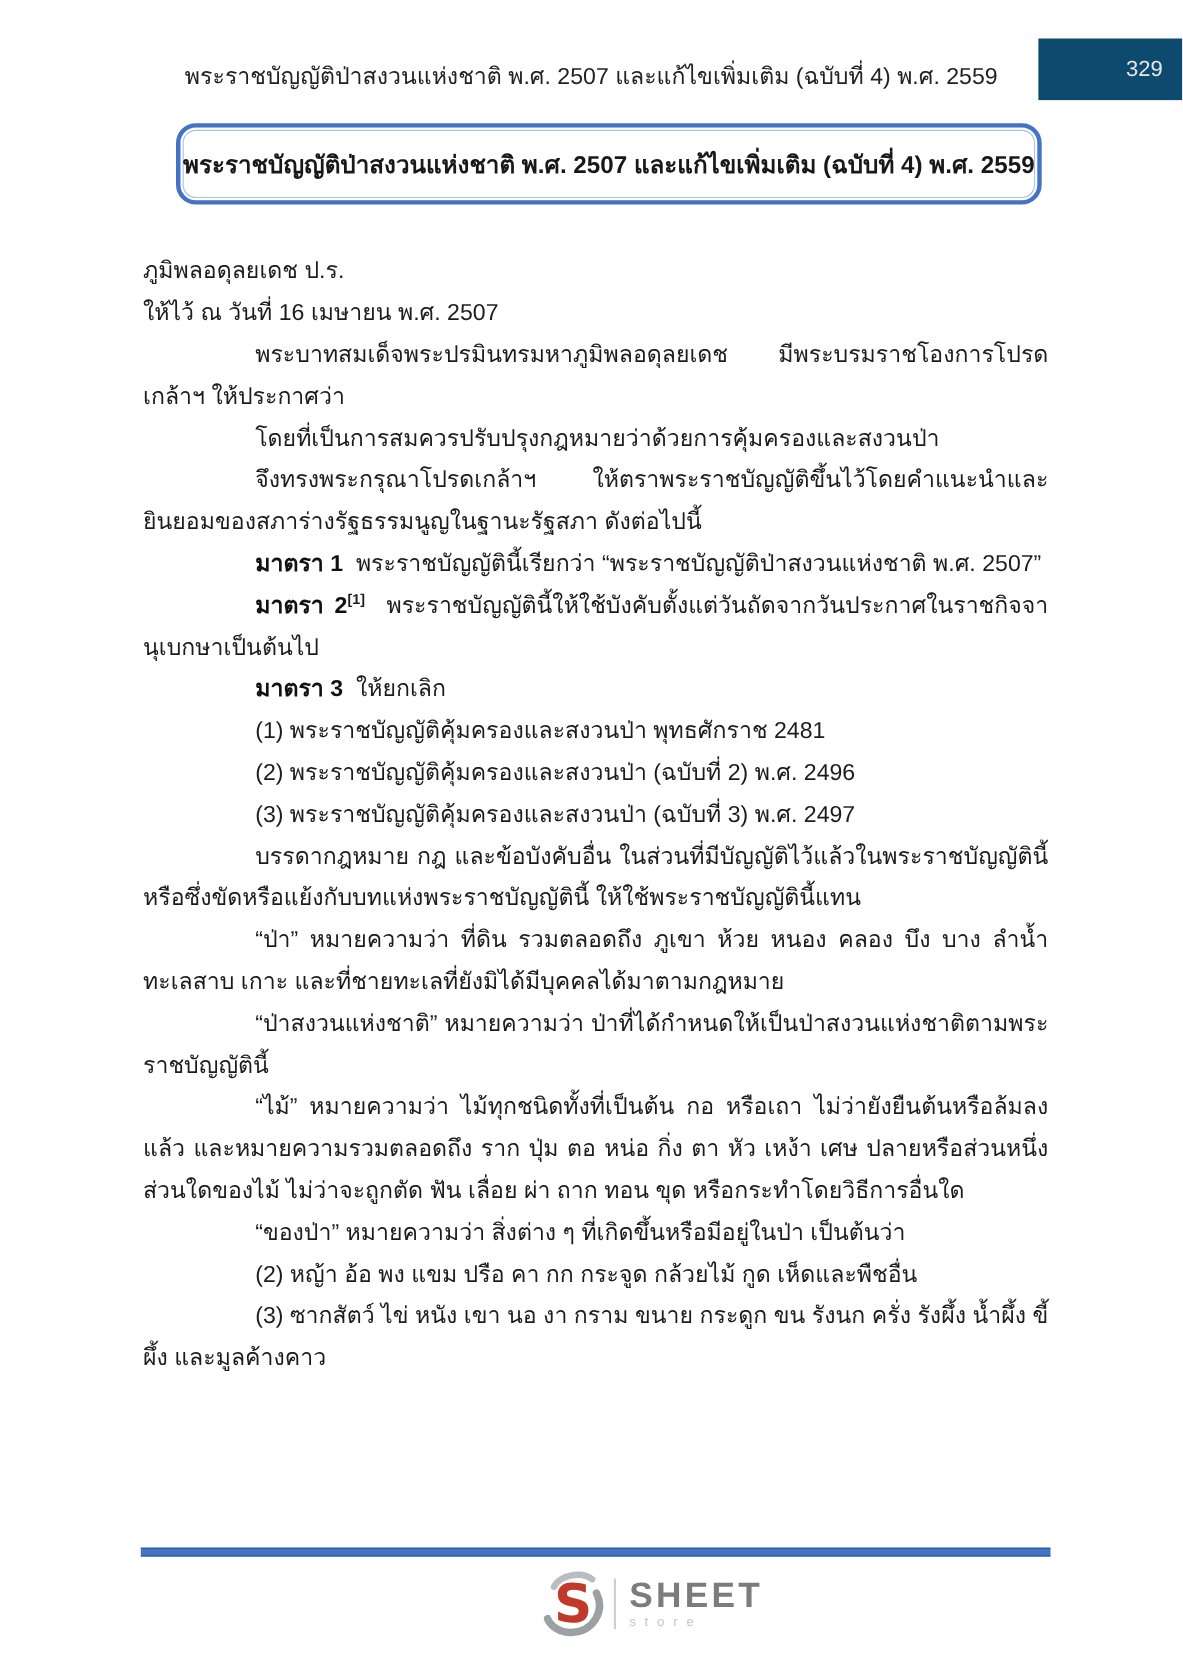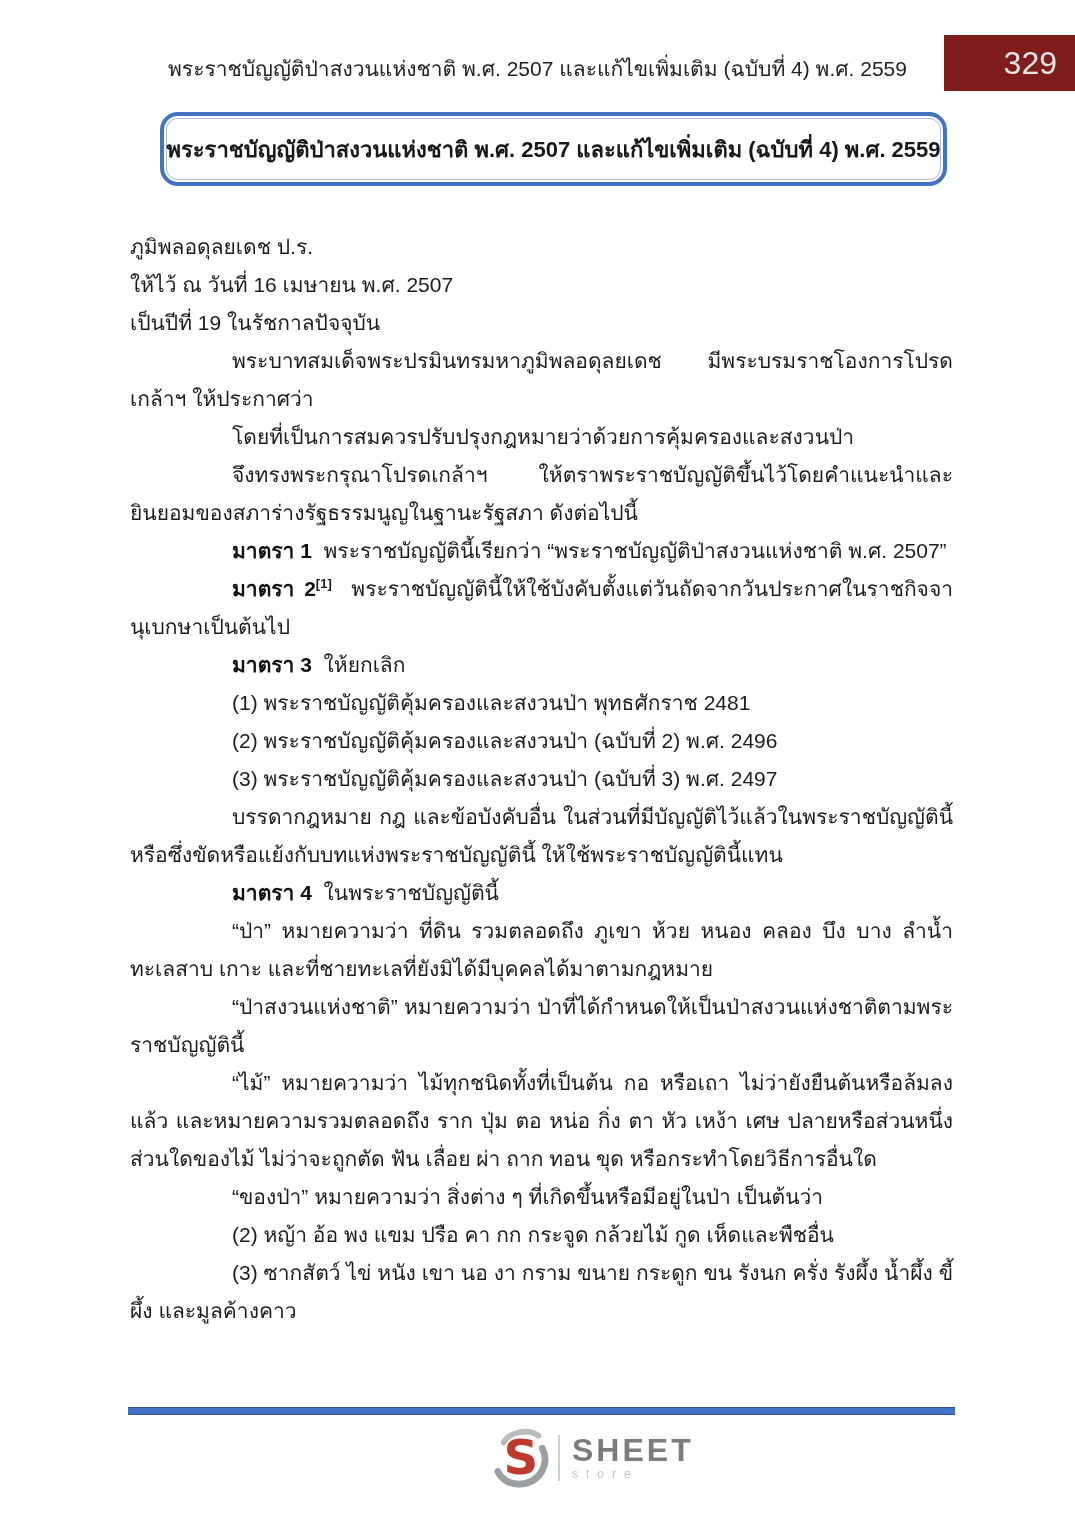--- a/index.html
+++ b/index.html
@@ -21,28 +21,28 @@
     font-size: 21px;
     color: #222;
     white-space: nowrap;
   }
   .page-num-box {
     position: absolute;
     top: 35px;
     right: 0;
     width: 131px;
     height: 56px;
-    background: #7f1d1d;
+    background: #0c4a6e;
     color: #e6e6e6;
     display: flex;
     align-items: center;
     justify-content: flex-end;
     padding-right: 18px;
     box-sizing: border-box;
-    font-size: 32px;
+    font-size: 20px;
   }
   .title-box {
     position: absolute;
     top: 112px;
     left: 160px;
     width: 787px;
     height: 74px;
     box-sizing: border-box;
     border: 4px solid #4472C4;
     border-radius: 18px;
@@ -122,39 +122,37 @@
     <span>329</span>
   </div>
 
   <div class="title-box">
     <span>พระราชบัญญัติป่าสงวนแห่งชาติ พ.ศ. 2507 และแก้ไขเพิ่มเติม (ฉบับที่ 4) พ.ศ. 2559</span>
   </div>
 
   <div class="content">
     <p class="center">ภูมิพลอดุลยเดช ป.ร.</p>
     <p class="center">ให้ไว้ ณ วันที่ 16 เมษายน พ.ศ. 2507</p>
-    <p class="center">เป็นปีที่ 19 ในรัชกาลปัจจุบัน</p>
 
     <p class="para"><span>พระบาทสมเด็จพระปรมินทรมหาภูมิพลอดุลยเดช&nbsp; มีพระบรมราชโองการโปรดเกล้าฯ ให้ประกาศว่า</span></p>
     <p class="para"><span>โดยที่เป็นการสมควรปรับปรุงกฎหมายว่าด้วยการคุ้มครองและสงวนป่า</span></p>
     <p class="para"><span>จึงทรงพระกรุณาโปรดเกล้าฯ ให้ตราพระราชบัญญัติขึ้นไว้โดยคำแนะนำและยินยอมของสภาร่างรัฐธรรมนูญในฐานะรัฐสภา ดังต่อไปนี้</span></p>
 
     <p class="para"><span class="bold">มาตรา 1</span><span>&nbsp; พระราชบัญญัตินี้เรียกว่า “พระราชบัญญัติป่าสงวนแห่งชาติ พ.ศ. 2507”</span></p>
 
     <p class="para"><span class="bold">มาตรา 2</span><sup class="ref">[1]</sup><span>&nbsp; พระราชบัญญัตินี้ให้ใช้บังคับตั้งแต่วันถัดจากวันประกาศในราชกิจจานุเบกษาเป็นต้นไป</span></p>
 
     <p class="para"><span class="bold">มาตรา 3</span><span>&nbsp; ให้ยกเลิก</span></p>
 
     <p class="para"><span>(1) พระราชบัญญัติคุ้มครองและสงวนป่า พุทธศักราช 2481</span></p>
     <p class="para"><span>(2) พระราชบัญญัติคุ้มครองและสงวนป่า (ฉบับที่ 2) พ.ศ. 2496</span></p>
     <p class="para"><span>(3) พระราชบัญญัติคุ้มครองและสงวนป่า (ฉบับที่ 3) พ.ศ. 2497</span></p>
 
     <p class="para"><span>บรรดากฎหมาย กฎ และข้อบังคับอื่น ในส่วนที่มีบัญญัติไว้แล้วในพระราชบัญญัตินี้ หรือซึ่งขัดหรือแย้งกับบทแห่งพระราชบัญญัตินี้ ให้ใช้พระราชบัญญัตินี้แทน</span></p>
 
-    <p class="para"><span class="bold">มาตรา 4</span><span>&nbsp; ในพระราชบัญญัตินี้</span></p>
 
     <p class="para"><span>“ป่า” หมายความว่า ที่ดิน รวมตลอดถึง ภูเขา ห้วย หนอง คลอง บึง บาง ลำน้ำ ทะเลสาบ เกาะ และที่ชายทะเลที่ยังมิได้มีบุคคลได้มาตามกฎหมาย</span></p>
     <p class="para"><span>“ป่าสงวนแห่งชาติ” หมายความว่า ป่าที่ได้กำหนดให้เป็นป่าสงวนแห่งชาติตามพระราชบัญญัตินี้</span></p>
     <p class="para"><span>“ไม้” หมายความว่า ไม้ทุกชนิดทั้งที่เป็นต้น กอ หรือเถา ไม่ว่ายังยืนต้นหรือล้มลงแล้ว และหมายความรวมตลอดถึง ราก ปุ่ม ตอ หน่อ กิ่ง ตา หัว เหง้า เศษ ปลายหรือส่วนหนึ่งส่วนใดของไม้ ไม่ว่าจะถูกตัด ฟัน เลื่อย ผ่า ถาก ทอน ขุด หรือกระทำโดยวิธีการอื่นใด</span></p>
     <p class="para"><span>“ของป่า” หมายความว่า สิ่งต่าง ๆ ที่เกิดขึ้นหรือมีอยู่ในป่า เป็นต้นว่า</span></p>
 
     <p class="para"><span>(2) หญ้า อ้อ พง แขม ปรือ คา กก กระจูด กล้วยไม้ กูด เห็ดและพืชอื่น</span></p>
     <p class="para"><span>(3) ซากสัตว์ ไข่ หนัง เขา นอ งา กราม ขนาย กระดูก ขน รังนก ครั่ง รังผึ้ง น้ำผึ้ง ขี้ผึ้ง และมูลค้างคาว</span></p>
   </div>
 

